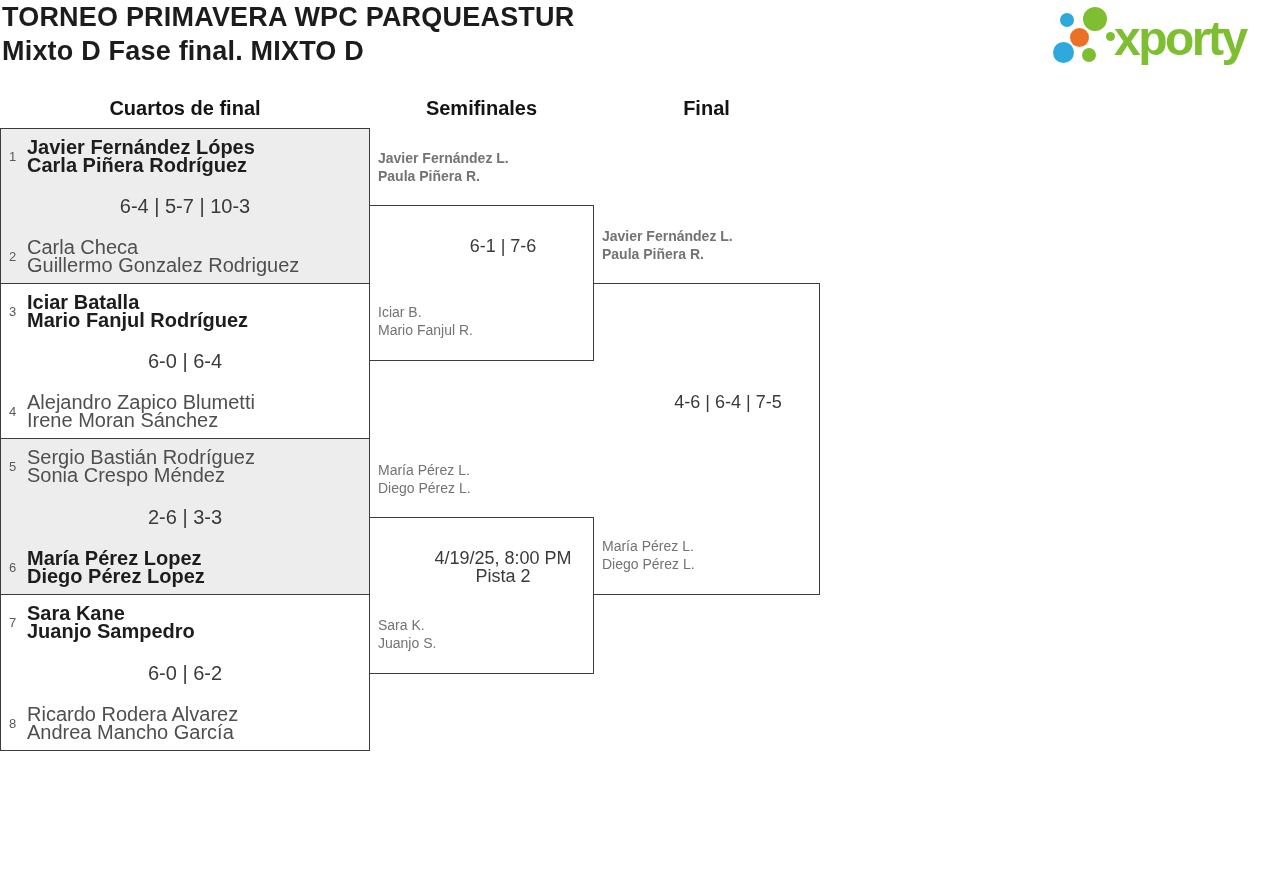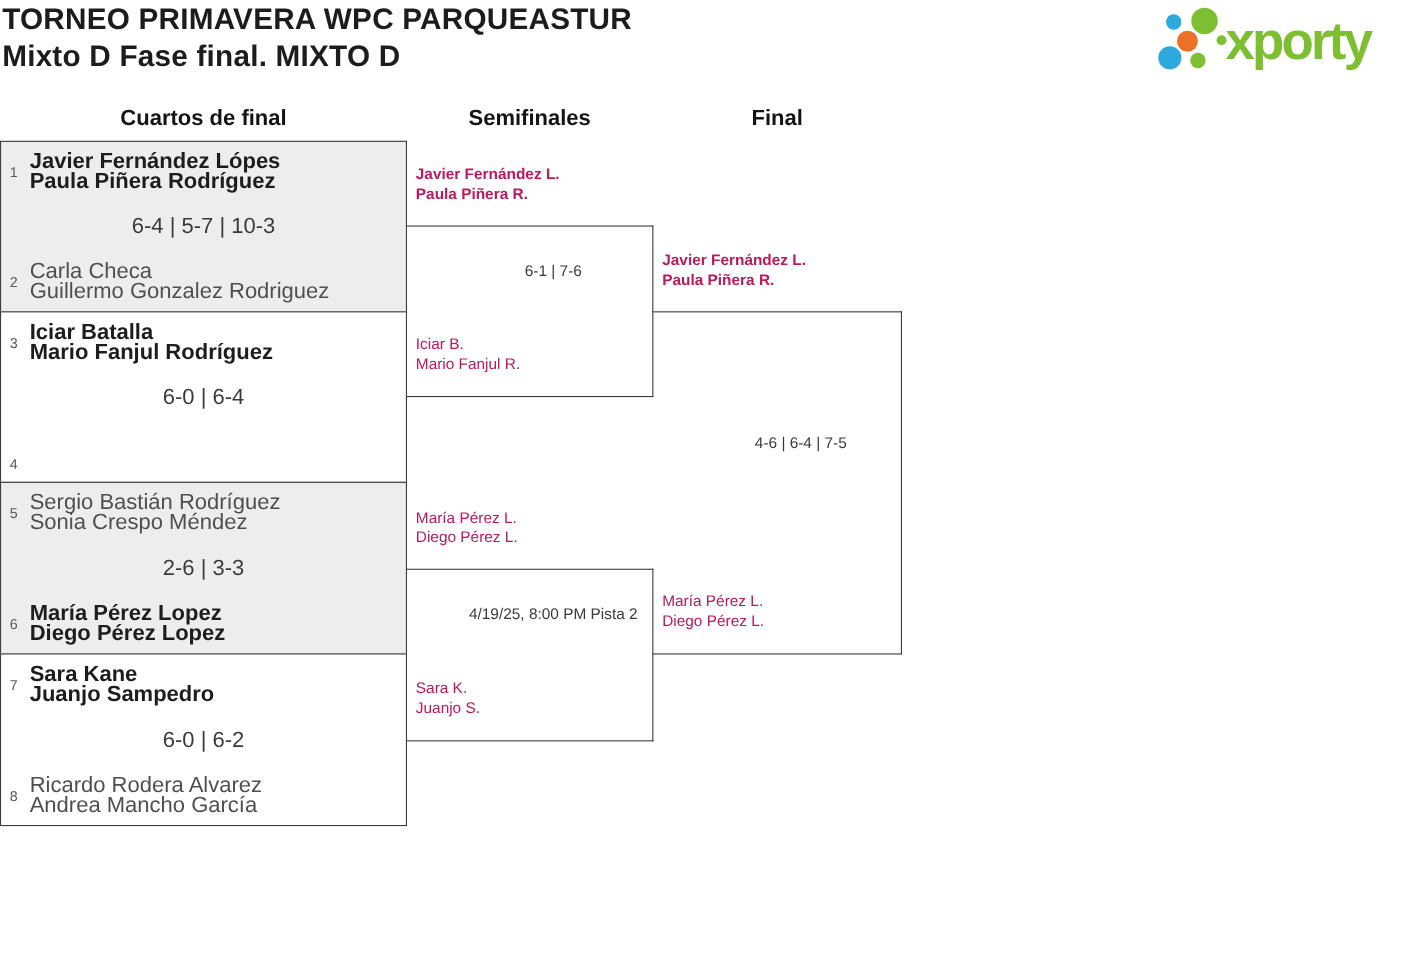--- a/index.html
+++ b/index.html
@@ -44,24 +44,24 @@
   .winner{font-weight:700;color:#1d1d1d;}
   .center-text{position:absolute;left:0;right:0;top:50%;transform:translateY(-50%);
                text-align:center;font-size:20px;color:#3a3a3a;line-height:18px;}
 
   
   .adv{border:1px solid #3c3c3c;border-left:none;background:transparent;}
   .sf1{left:369px;top:205px;width:225px;height:156px;}
   .sf2{left:369px;top:517px;width:225px;height:157px;}
   .fin{left:593px;top:283px;width:227px;height:312px;}
 
-  .float-names{position:absolute;left:9px;font-size:14px;line-height:18px;color:#be185d;}
+  .float-names{position:absolute;left:9px;font-size:14px;line-height:18px;color:#737373;}
   .above-top{top:-57px;}
   .above-bottom{bottom:21px;}
-  .mid-text{position:absolute;left:0;right:0;text-align:center;font-size:14px;
+  .mid-text{position:absolute;left:0;right:0;text-align:center;font-size:18px;
             color:#3a3a3a;line-height:18px;padding-left:44px;}
   .sf1 .mid-text,.sf2 .mid-text{top:31px;}
   .fin .mid-text{top:109px;}
 </style>
 </head>
 <body>
 
 <div class="page">
 
   <div class="title">
@@ -81,21 +81,21 @@
 
   <div class="round-header rh-qf">Cuartos de final</div>
   <div class="round-header rh-sf">Semifinales</div>
   <div class="round-header rh-f">Final</div>
 
   <div class="match qf qf1">
     <div class="slot slot-top">
       <span class="seed">1</span>
       <div class="names winner">
         <div>Javier Fernández Lópes</div>
-        <div>Paula Piñera Rodríguez</div>
+        <div>Carla Piñera Rodríguez</div>
       </div>
     </div>
     <div class="center-text">6-4 | 5-7 | 10-3</div>
     <div class="slot slot-bottom">
       <span class="seed">2</span>
       <div class="names">
         <div>Carla Checa</div>
         <div>Guillermo Gonzalez Rodriguez</div>
       </div>
     </div>
@@ -105,20 +105,24 @@
     <div class="slot slot-top">
       <span class="seed">3</span>
       <div class="names winner">
         <div>Iciar Batalla</div>
         <div>Mario Fanjul Rodríguez</div>
       </div>
     </div>
     <div class="center-text">6-0 | 6-4</div>
     <div class="slot slot-bottom">
       <span class="seed">4</span>
+      <div class="names">
+        <div>Alejandro Zapico Blumetti</div>
+        <div>Irene Moran Sánchez</div>
+      </div>
     </div>
   </div>
 
   <div class="match qf qf3">
     <div class="slot slot-top">
       <span class="seed">5</span>
       <div class="names">
         <div>Sergio Bastián Rodríguez</div>
         <div>Sonia Crespo Méndez</div>
       </div>

